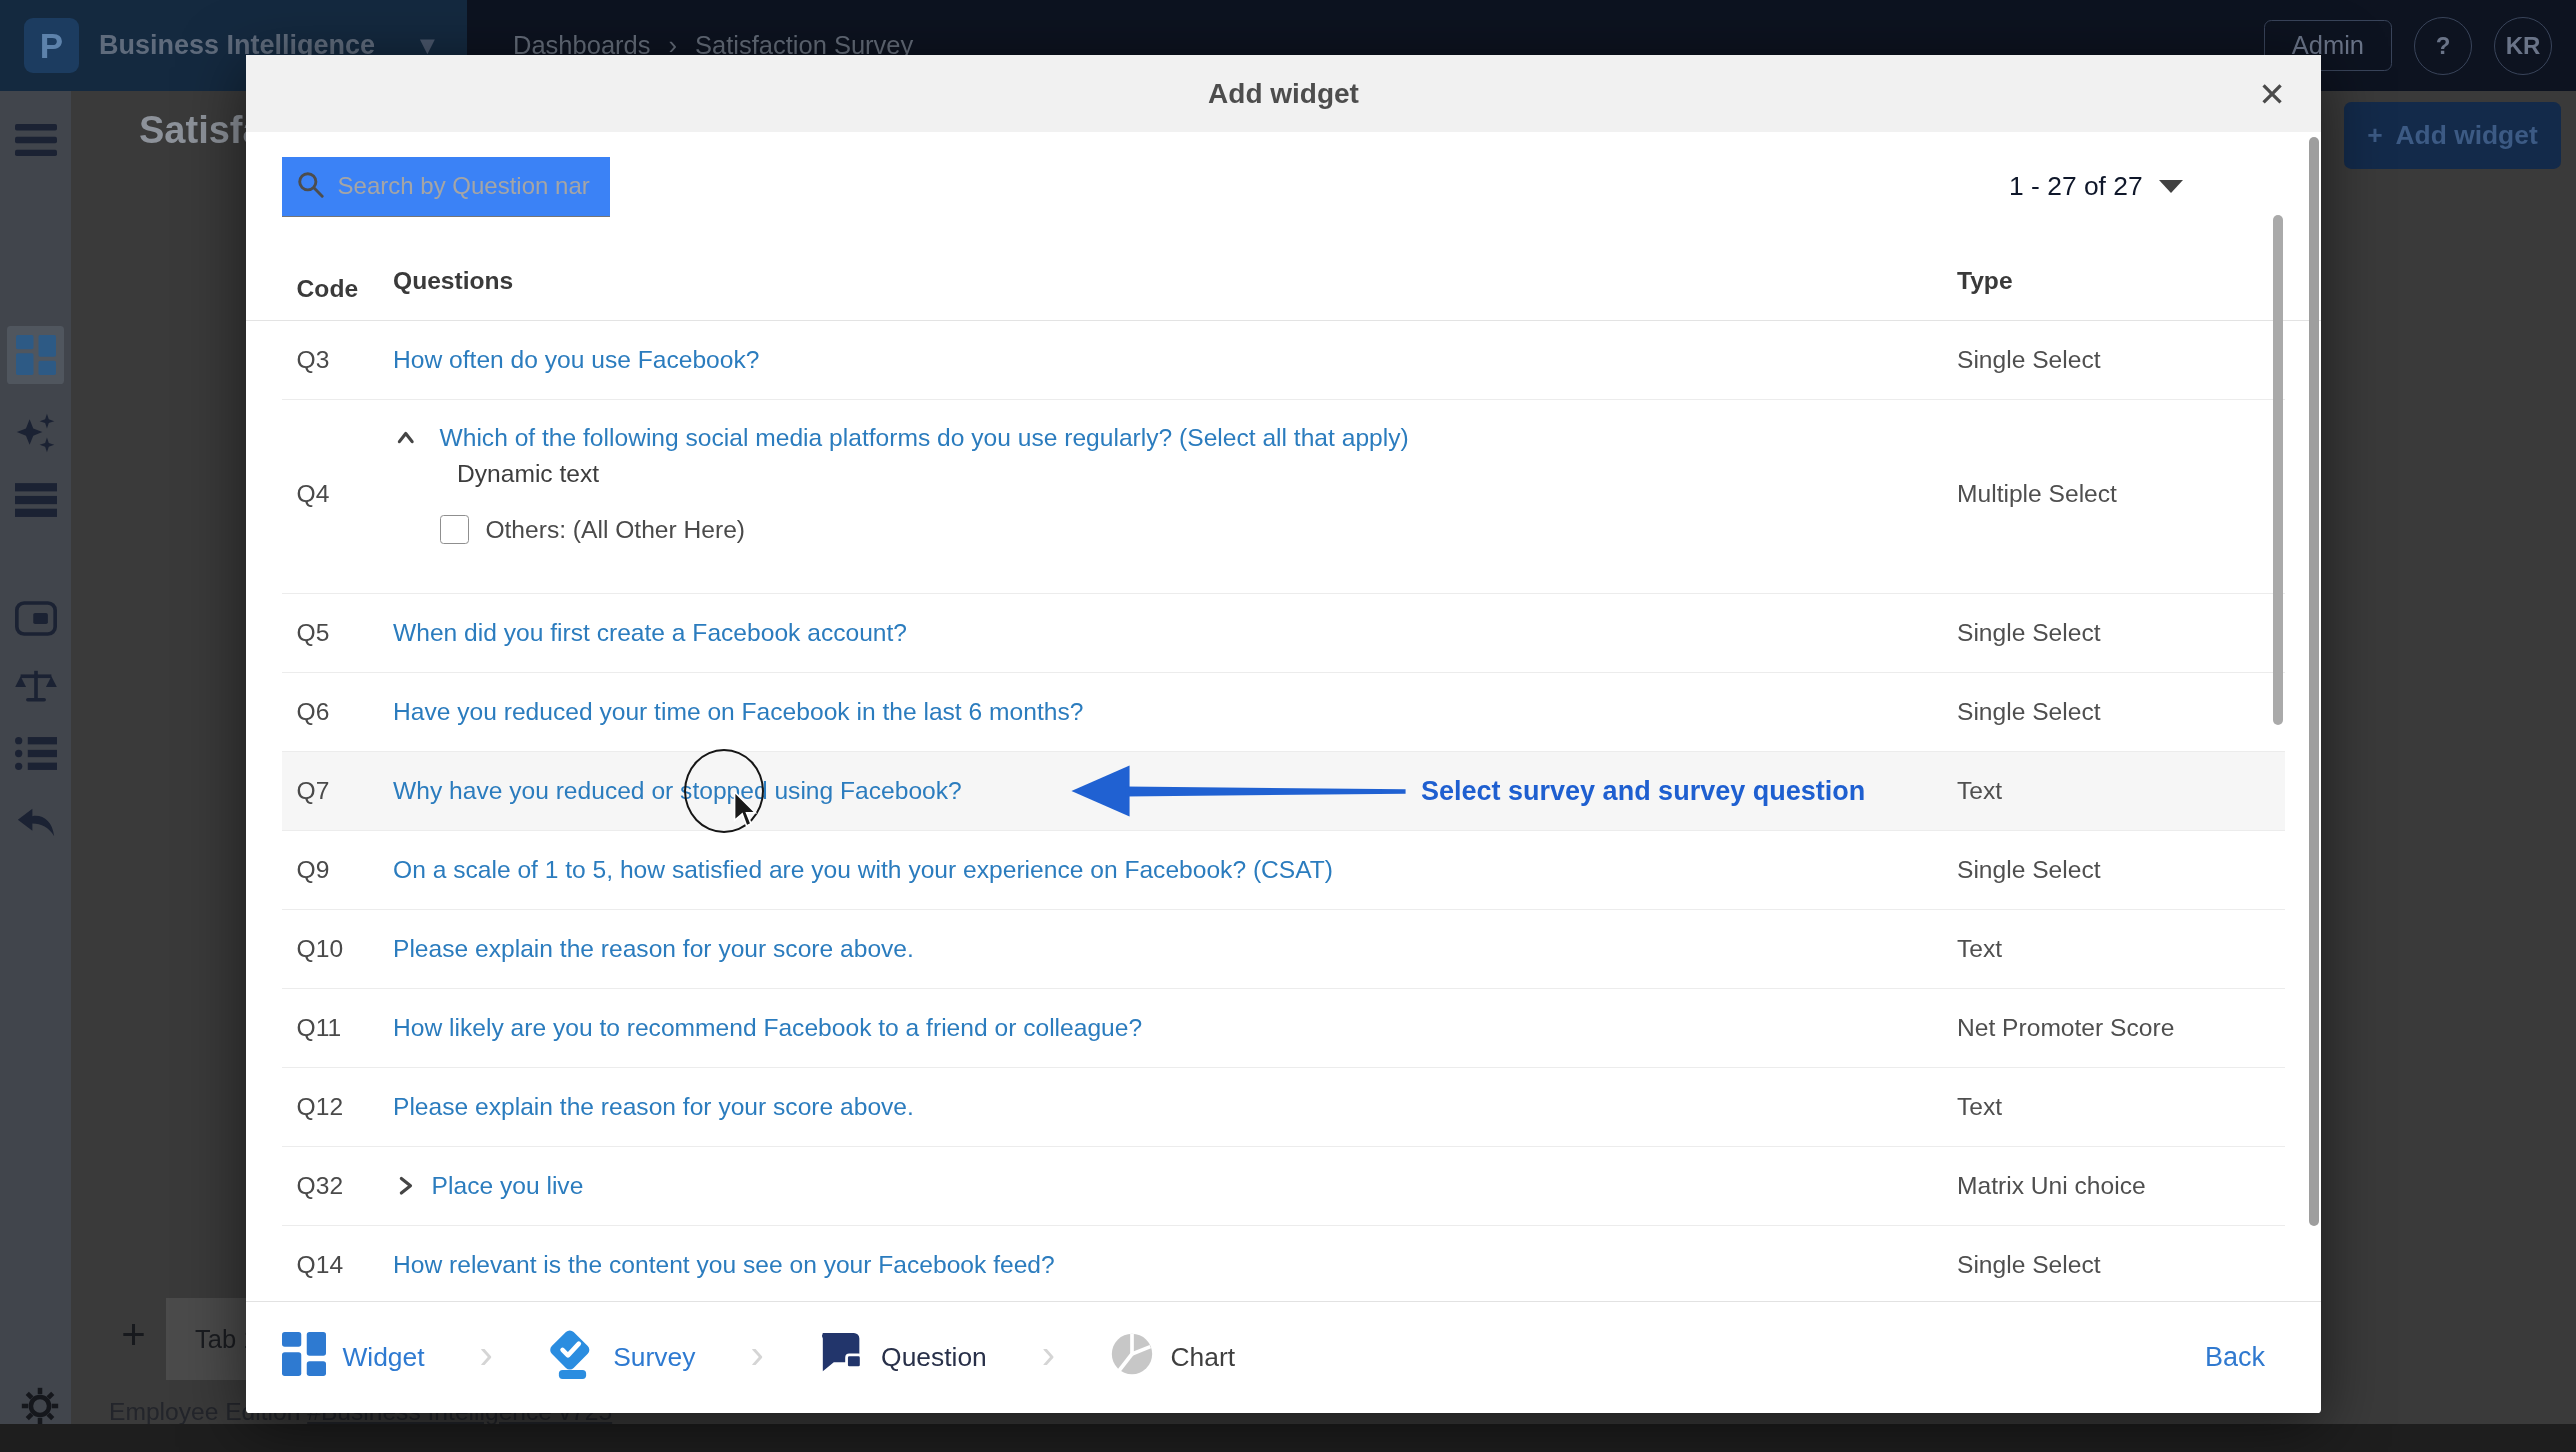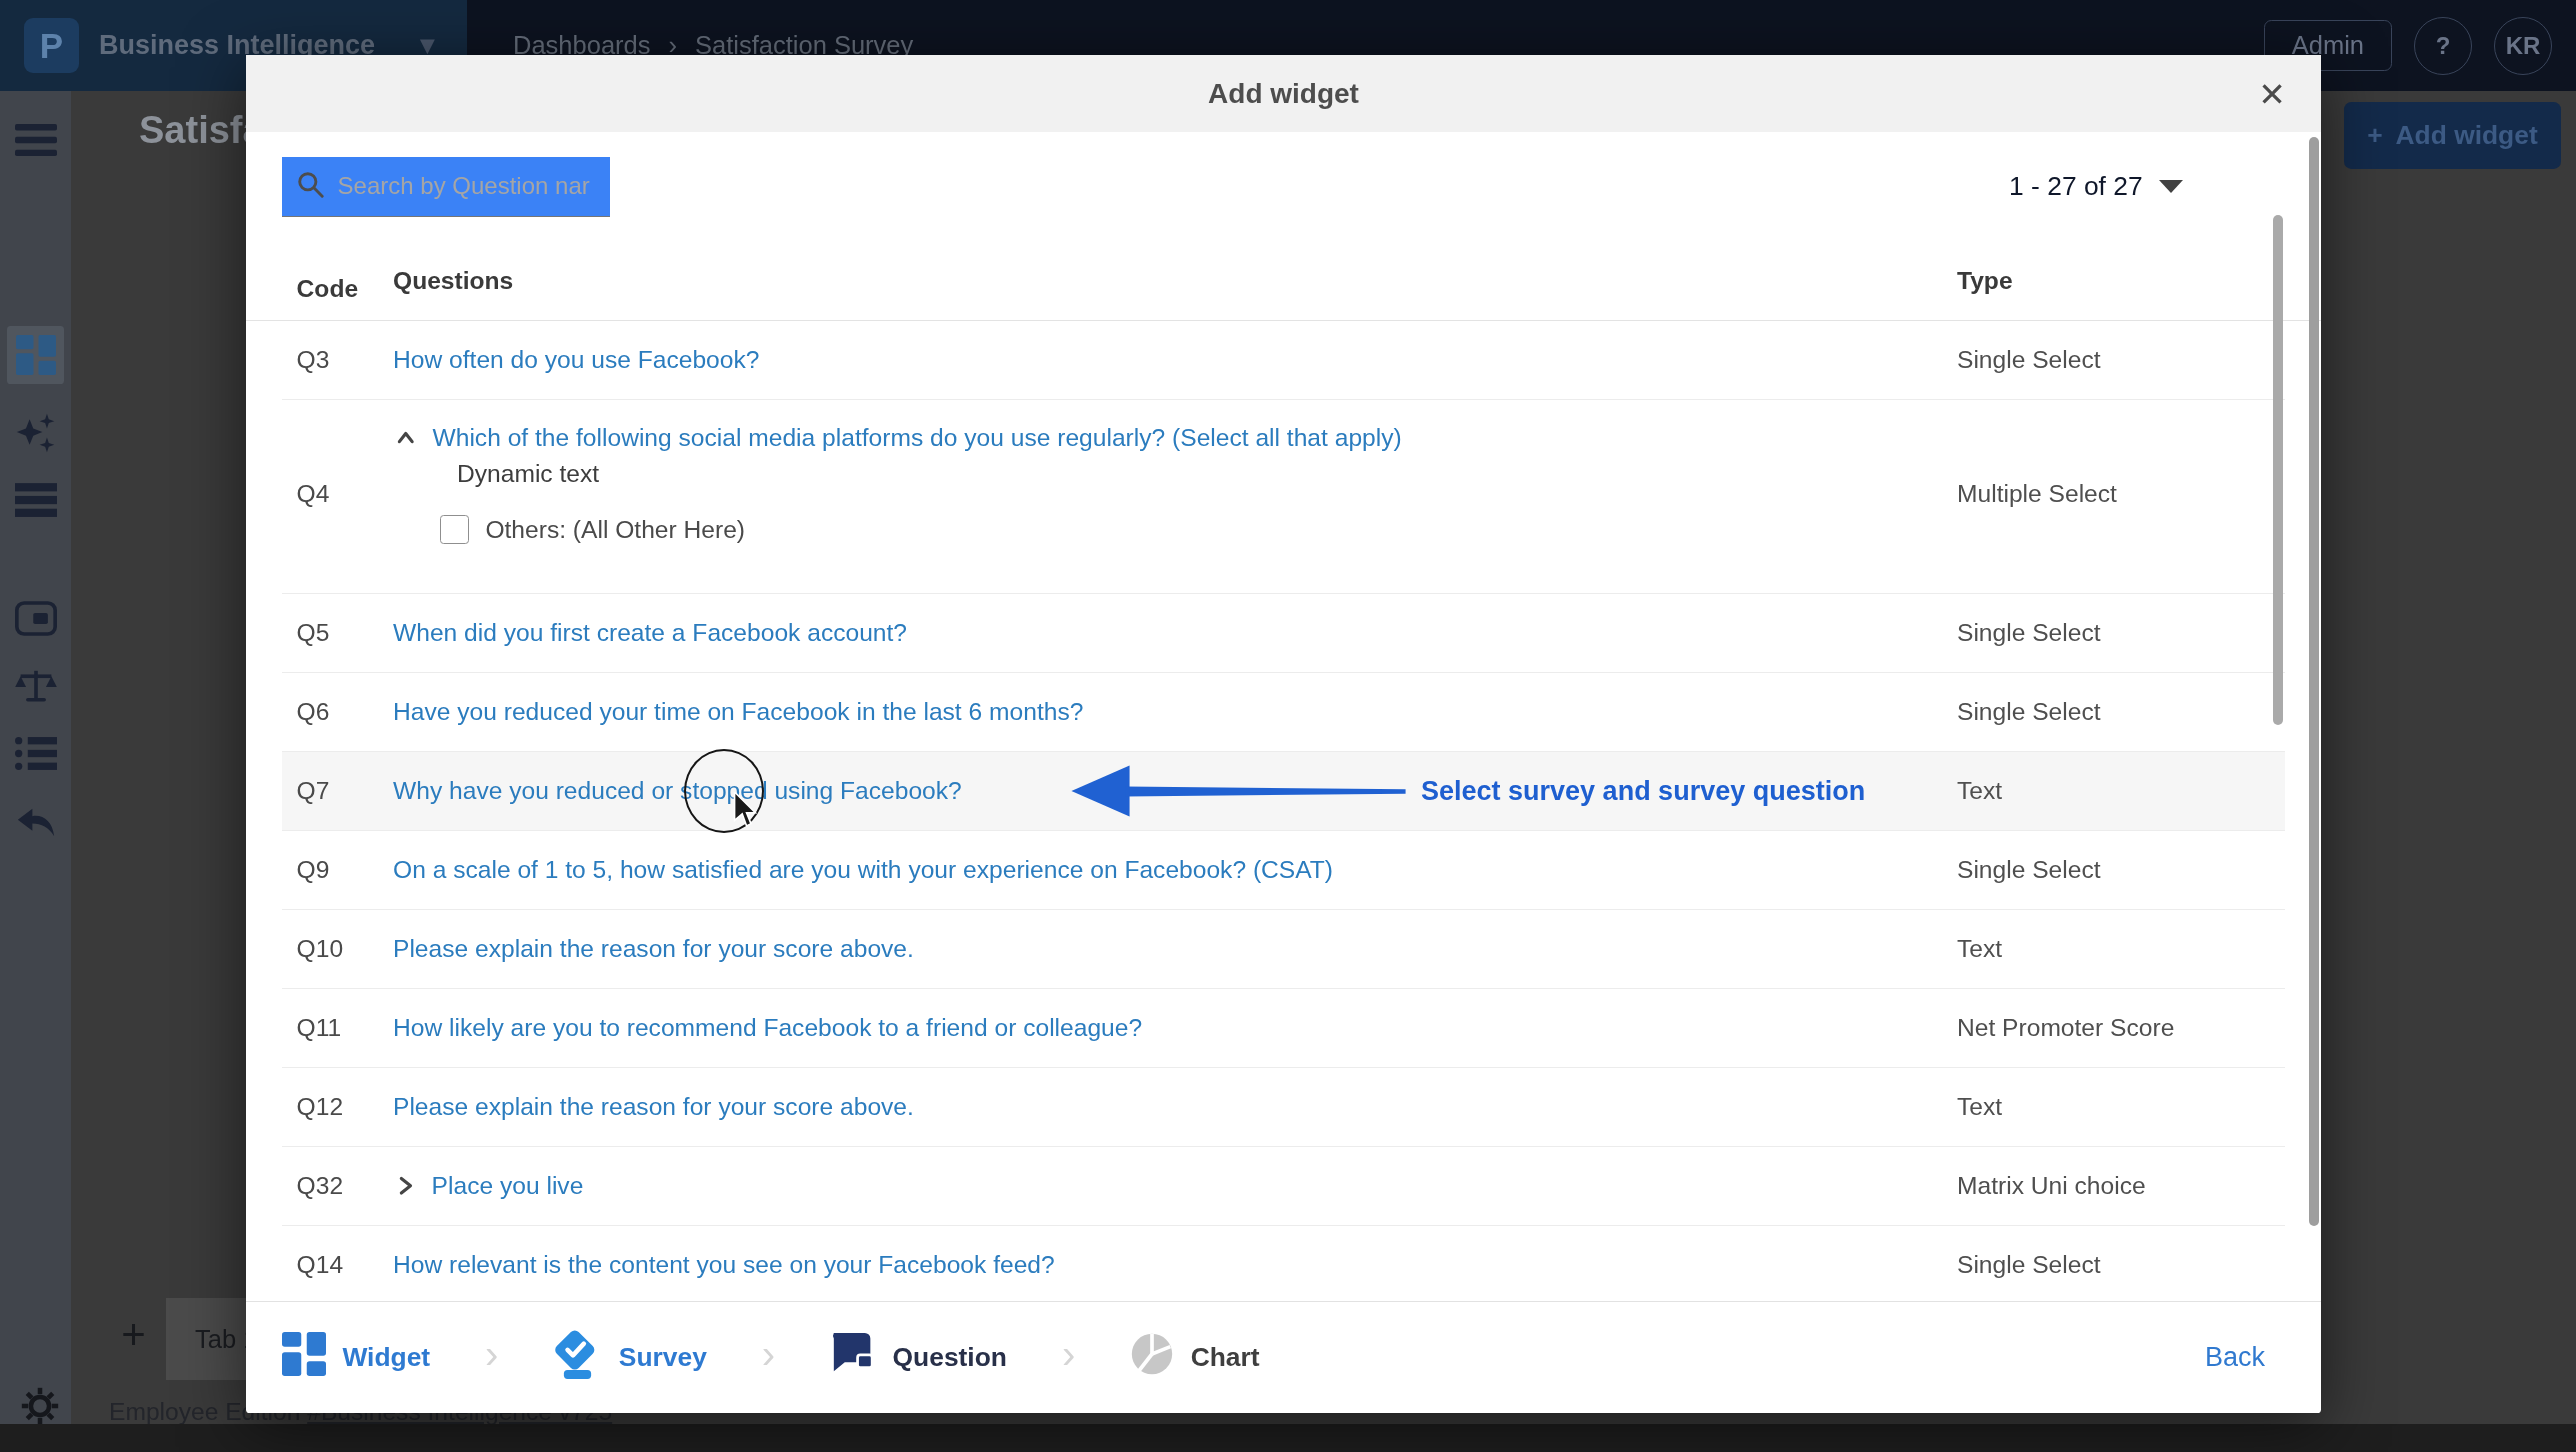--- a/index.html
+++ b/index.html
@@ -46,30 +46,30 @@
   .col-type { width:328px; flex:none; }
   .rows { flex:1; overflow:hidden; padding:0 36px; }
   .row { display:flex; align-items:center; min-height:79px; border-bottom:0.9px solid #ececec; position:relative; font-size:24.6px; }
   .row .code { width:111px; padding-left:14.6px; flex:none; color:#4a4a4a; }
   .row .q { flex:1; color:#2b7cbe; display:flex; align-items:center; gap:14.6px; }
   .row .type { width:328px; flex:none; color:#4f4f4f; }
   .row.hl { background:#f6f6f6; }
   .row.expanded { align-items:stretch; min-height:194px; }
   .row.expanded .code, .row.expanded .type { padding-top:80px; }
   .qcol { display:block !important; }
-  .qline1 { display:flex; gap:14px; align-items:center; margin-top:24px; color:#2b7cbe; }
+  .qline1 { display:flex; gap:21px; align-items:center; margin-top:24px; color:#2b7cbe; }
   .qline2 { margin:8px 0 0 64px; color:#3d3d3d; }
   .qline3 { display:flex; gap:16.4px; align-items:center; margin:27px 0 24px 47px; color:#4a4a4a; }
   .checkbox { width:29px; height:29px; border:1.8px solid #8f8f8f; border-radius:3.6px; background:#fff; flex:none; }
   .cursor-circle { position:absolute; left:402px; top:-2.7px; width:80px; height:84px; border:2.7px solid #161616; border-radius:50%; pointer-events:none; }
   .ptr { position:absolute; left:450px; top:40px; pointer-events:none; }
   .ann-arrow { position:absolute; left:787px; top:0; pointer-events:none; }
   .ann-label { position:absolute; left:1139px; top:50%; transform:translateY(-50%); font-size:27px; font-weight:bold; color:#1e5fd0; white-space:nowrap; }
   .modal-footer { flex:none; height:112px; border-top:0.9px solid #e2e2e2; display:flex; align-items:center; padding:0 36px; gap:55px; }
-  .step { display:flex; align-items:center; gap:16.4px; font-size:26.4px; font-weight:bold; }
+  .step { display:flex; align-items:center; gap:16.4px; font-size:26.4px; font-weight:normal; }
   .step.done { color:#2e7ad1; }
   .step.current { color:#283049; }
   .step.upcoming { color:#3f3f3f; }
   .step-sep { color:#d5d5d5; font-size:40px; font-weight:normal; margin-top:-5.5px; }
   .back-btn { margin-left:auto; color:#3079cf; font-size:27px; margin-right:20px; cursor:pointer; }
   .scroll-outer { position:absolute; right:1.8px; top:82px; width:10px; height:1089px; background:#9e9e9e; border-radius:5.5px; }
   .scroll-inner { position:absolute; right:38px; top:160px; width:10px; height:510px; background:#aaa; border-radius:5.5px; }
 </style>
 </head>
 <body>

